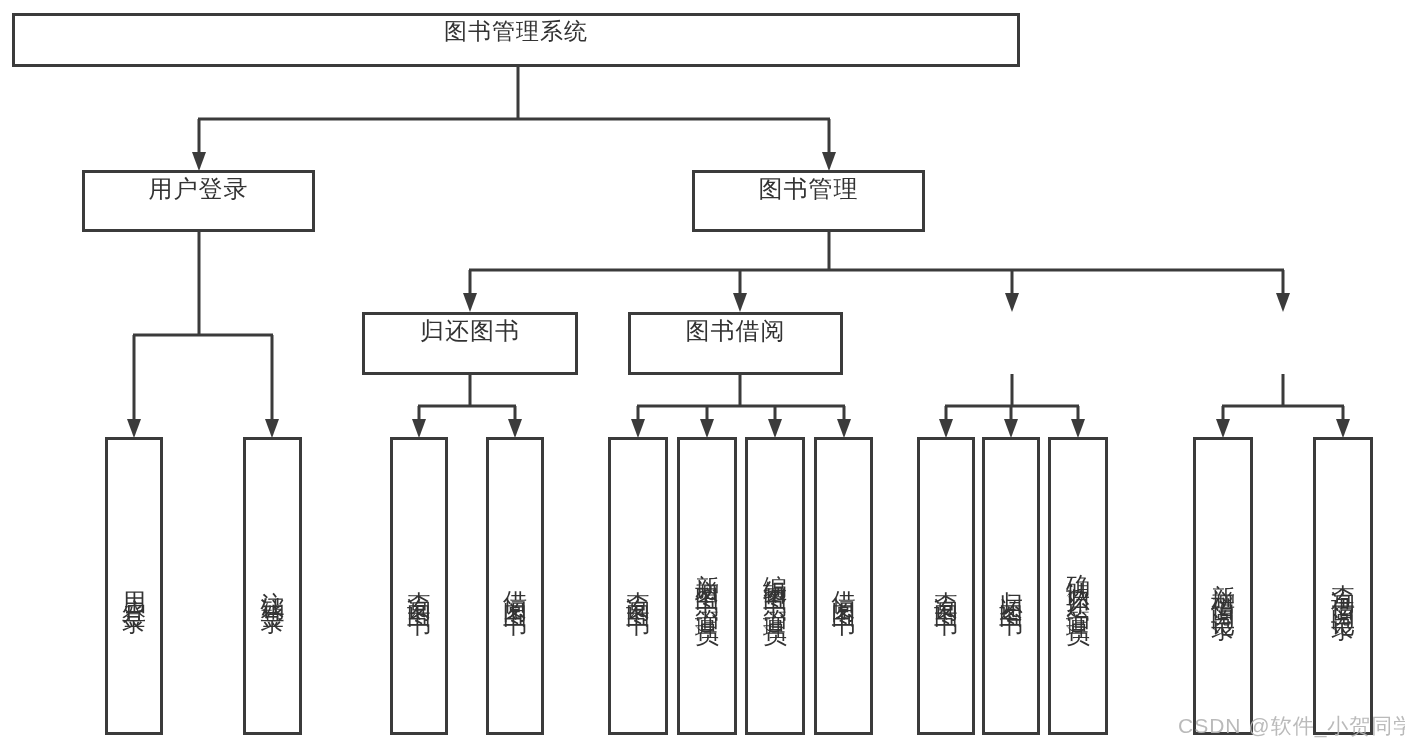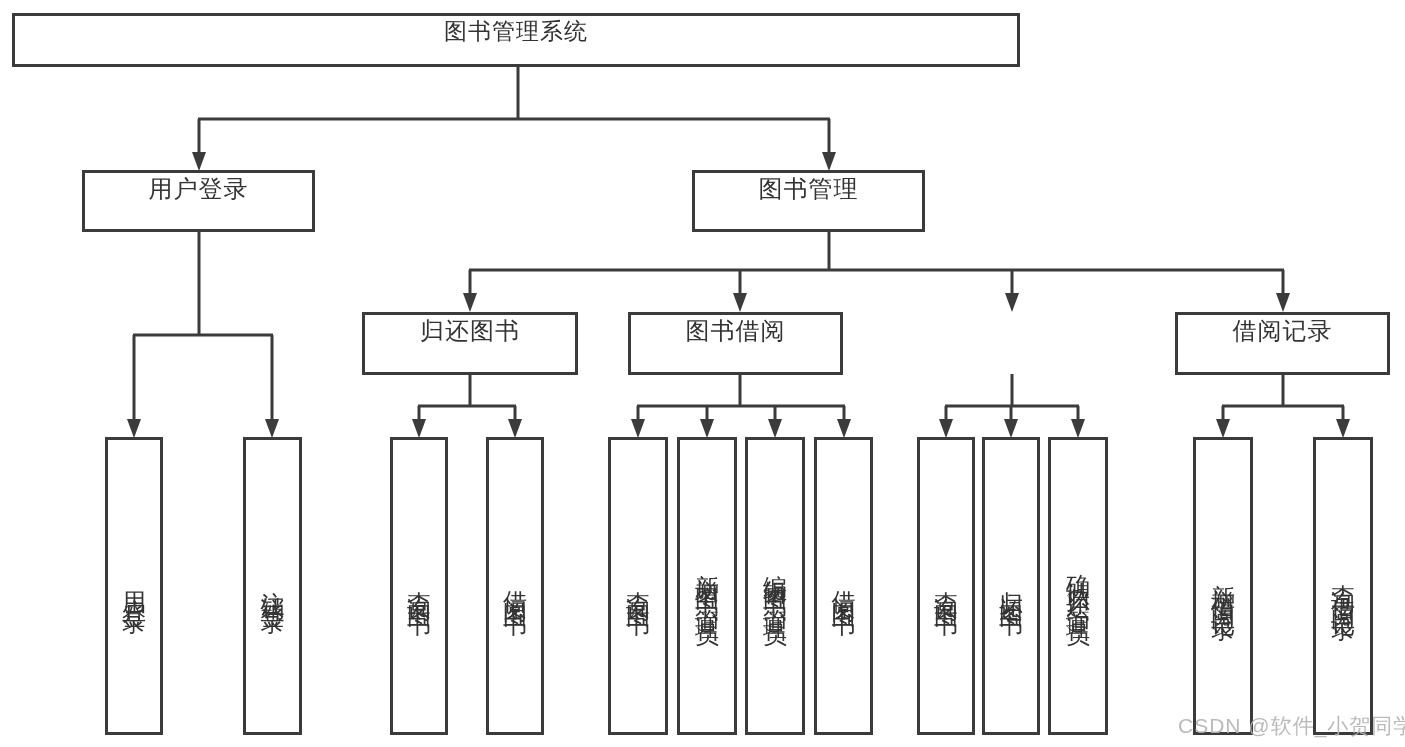--- a/index.html
+++ b/index.html
@@ -144,23 +144,20 @@
   <div class="hbox" style="left:692px; top:170px; width:233px; height:62px;">
     <span>图书管理</span>
   </div>
 
   <div class="hbox" style="left:362px; top:312px; width:216px; height:63px;">
     <span>归还图书</span>
   </div>
   <div class="hbox" style="left:628px; top:312px; width:215px; height:63px;">
     <span>图书借阅</span>
   </div>
-  <div class="hbox" style="left:1175px; top:312px; width:215px; height:63px;">
-    <span>借阅记录</span>
-  </div>
 
   <div class="vbox" style="left:105px; width:58px;">
     <span class="vlabel">用户登录</span>
   </div>
   <div class="vbox" style="left:243px; width:59px;">
     <span class="vlabel">注销登录</span>
   </div>
 
   <div class="vbox" style="left:390px; width:58px;">
     <span class="vlabel">查询图书</span>

